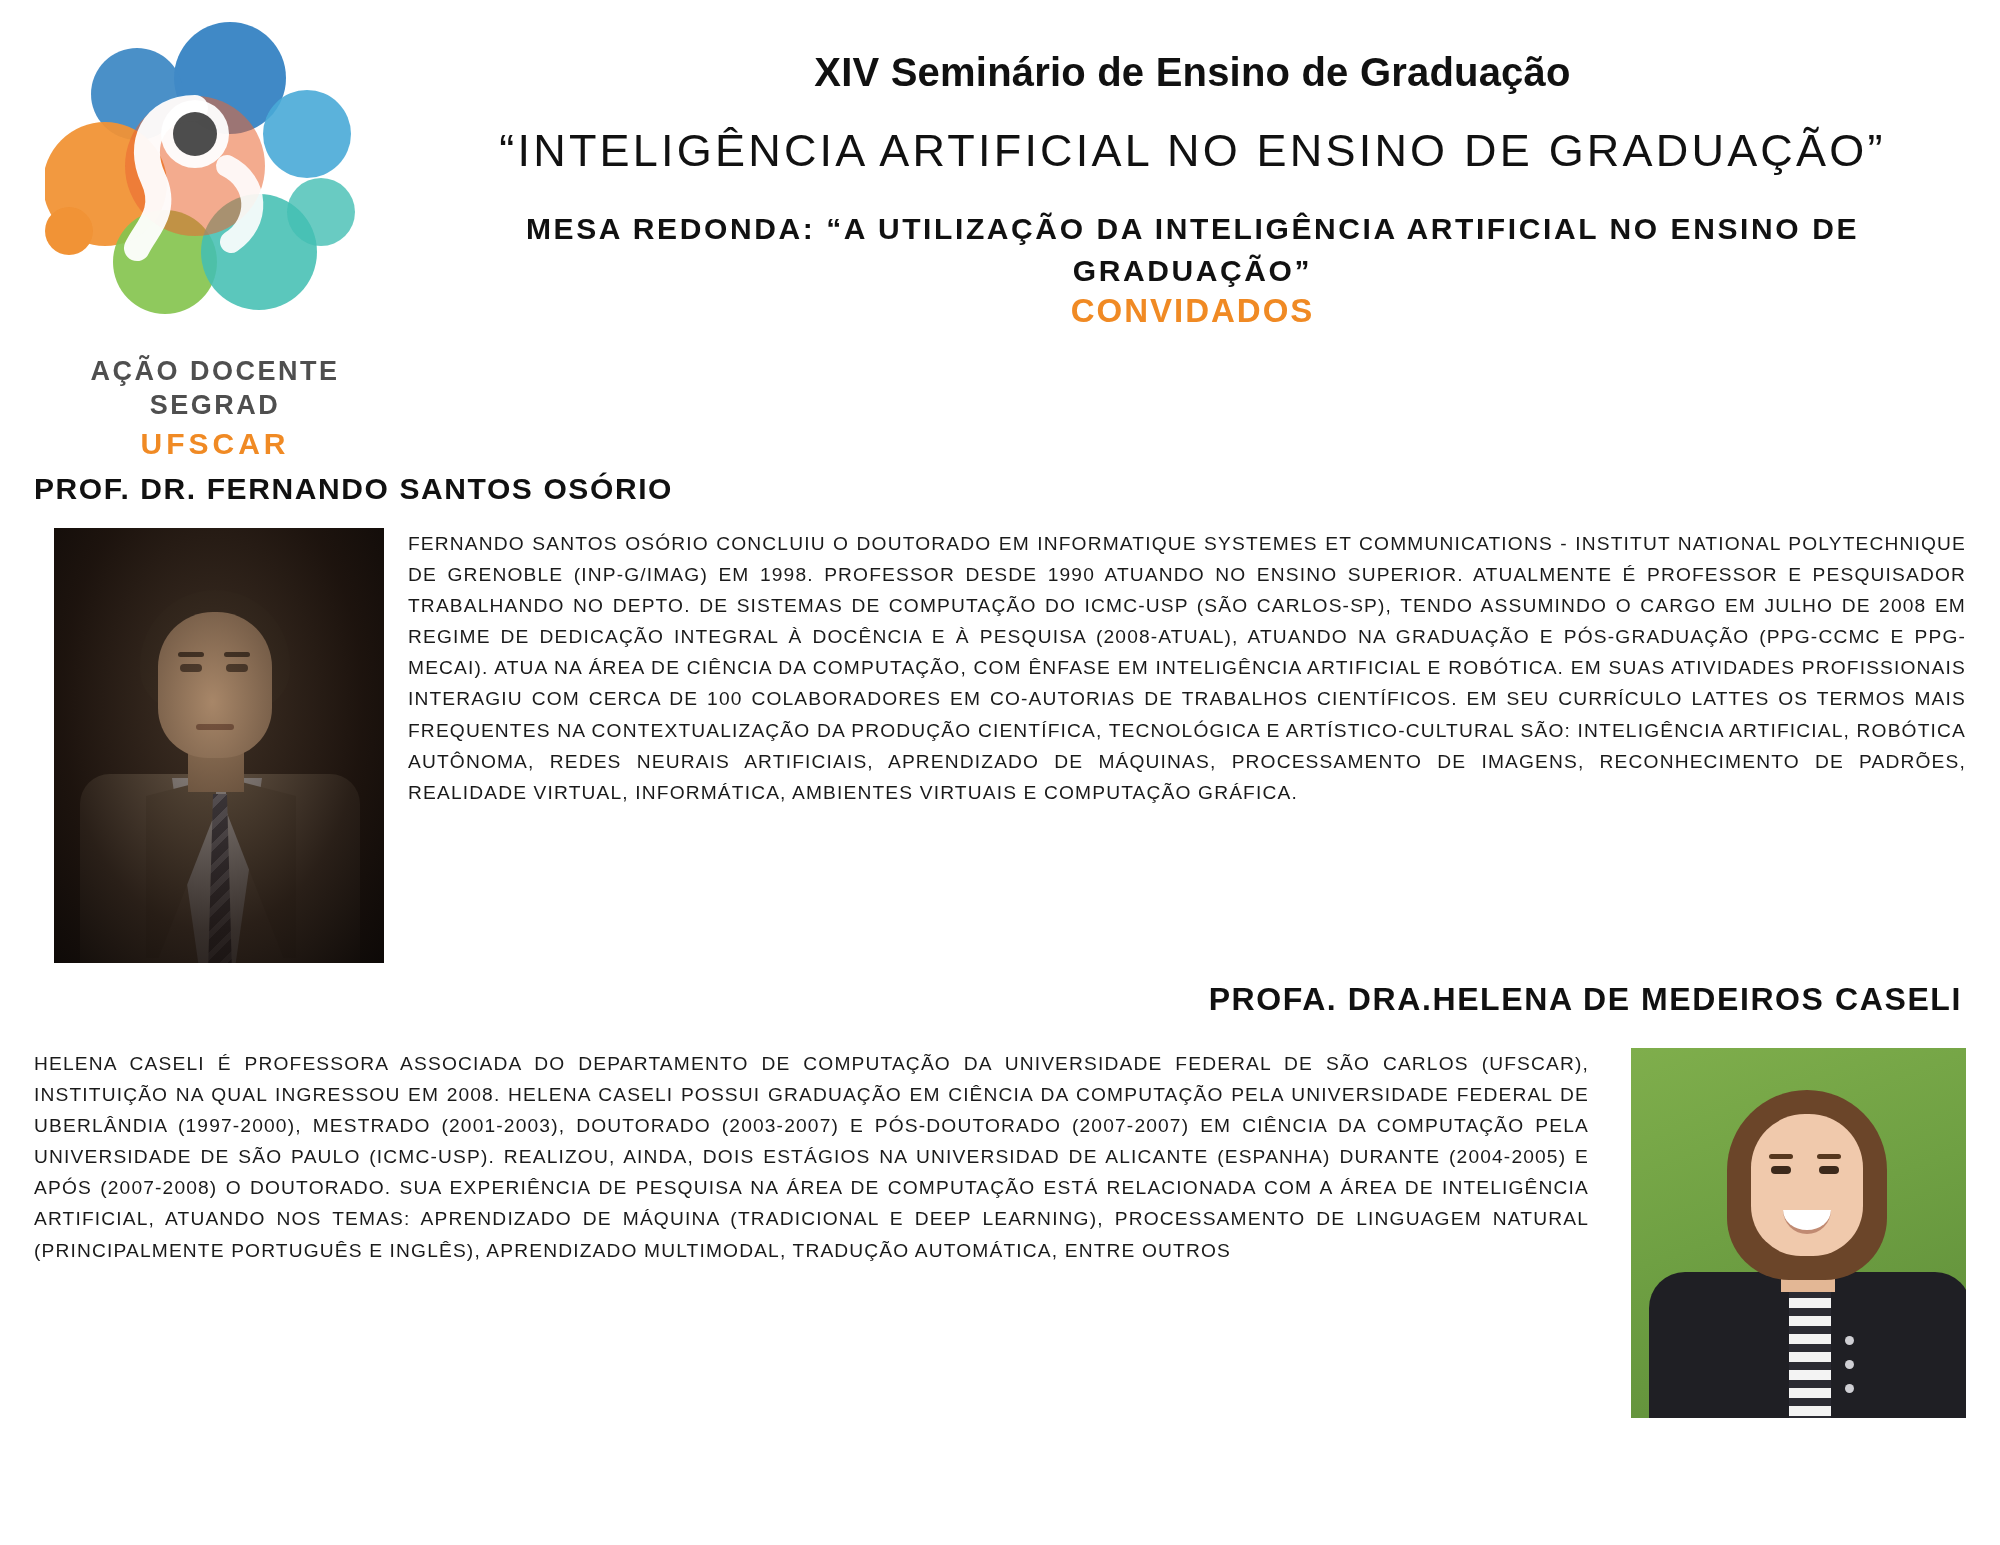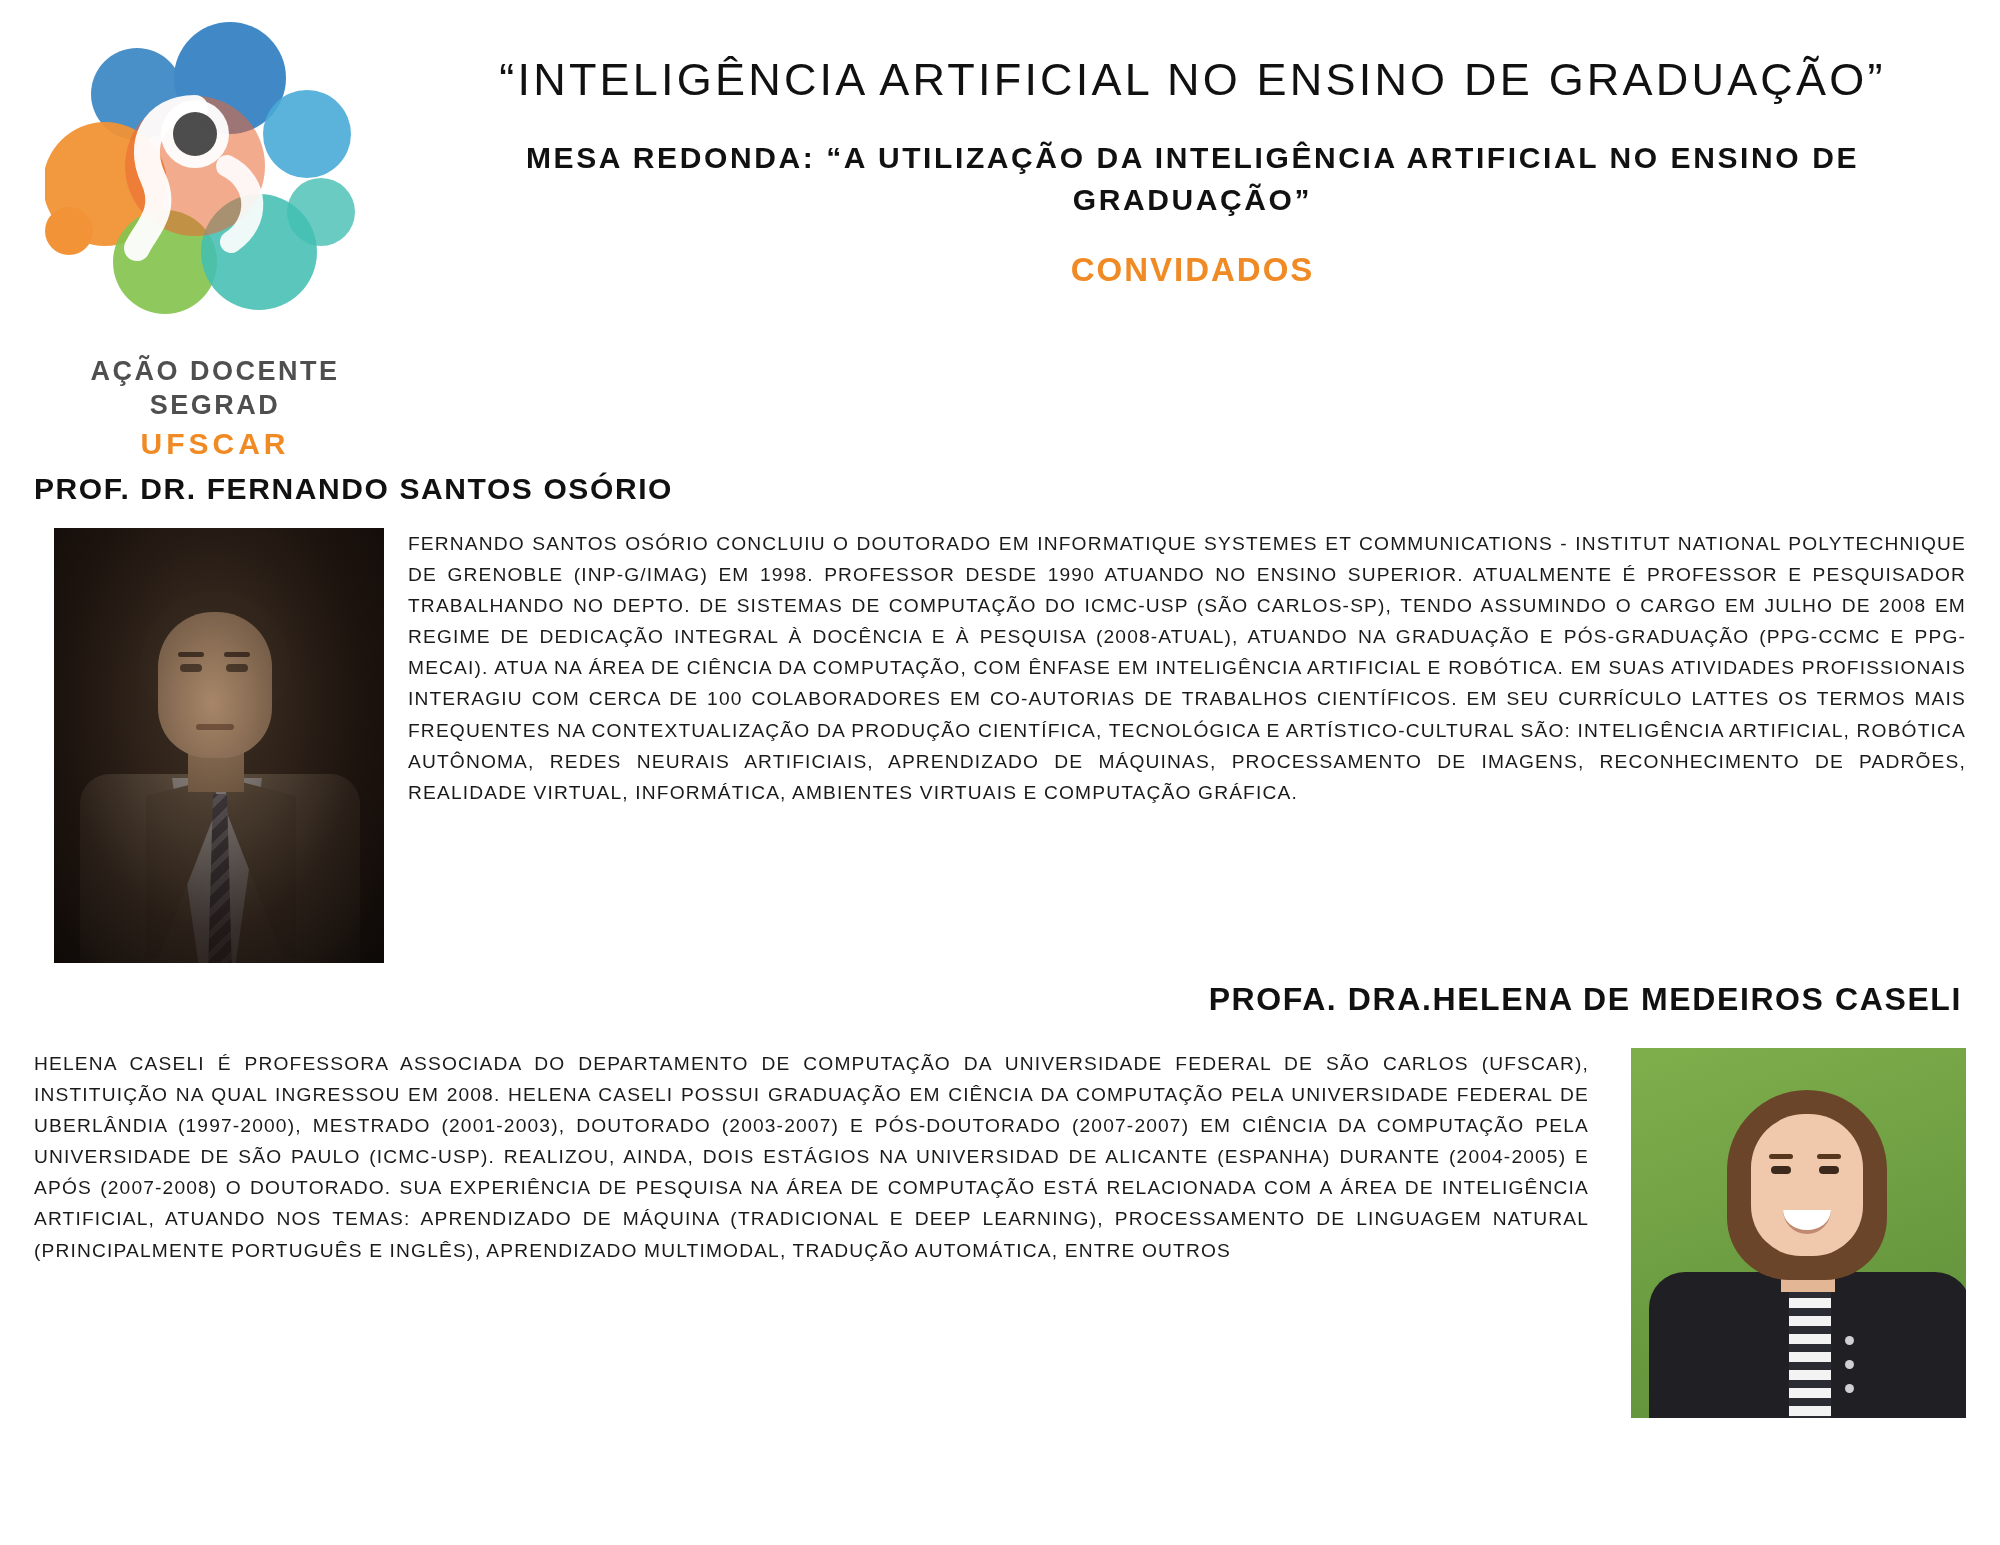--- a/index.html
+++ b/index.html
@@ -83,21 +83,20 @@
     line-height: 1.35;
     color: #111;
     margin-bottom: 26px;
   }
   .round-table {
     font-size: 30px;
     font-weight: 700;
     letter-spacing: 2.6px;
     line-height: 1.4;
     color: #111;
-    margin-bottom: 30px;
   }
   .guests-label {
     font-size: 33px;
     font-weight: 700;
     letter-spacing: 2px;
     color: #f08a24;
   }
 
   
   .speaker-1 {
@@ -245,20 +244,21 @@
       </svg>
     </div>
     <div class="logo-text">
       <div class="l1">AÇÃO DOCENTE</div>
       <div class="l2">SEGRAD</div>
       <div class="l3">UFSCAR</div>
     </div>
   </div>
 
   <div class="titles">
+    <div class="seminar-title">XIV Seminário de Ensino de Graduação</div>
     <div class="main-title">“INTELIGÊNCIA ARTIFICIAL NO ENSINO DE GRADUAÇÃO”</div>
     <div class="round-table">MESA REDONDA: “A UTILIZAÇÃO DA INTELIGÊNCIA ARTIFICIAL NO ENSINO DE GRADUAÇÃO”</div>
     <div class="guests-label">CONVIDADOS</div>
   </div>
 </div>
 
 <div class="speaker-1">
   <div class="speaker-1-name">PROF. DR. FERNANDO SANTOS OSÓRIO</div>
   <div class="speaker-1-body">
     <div class="photo-1">

